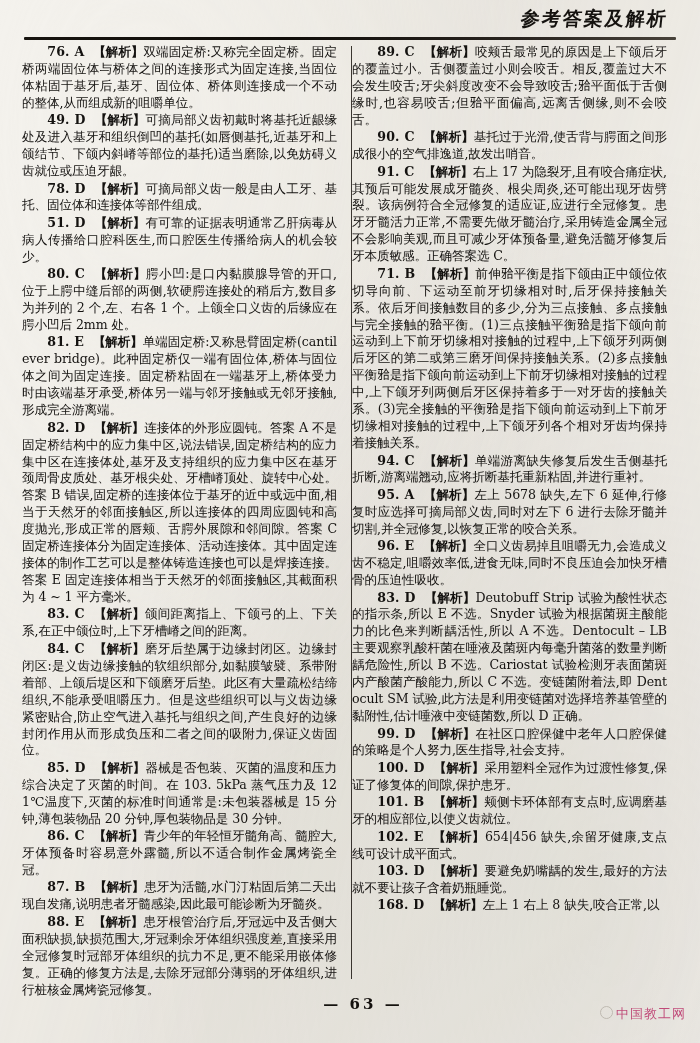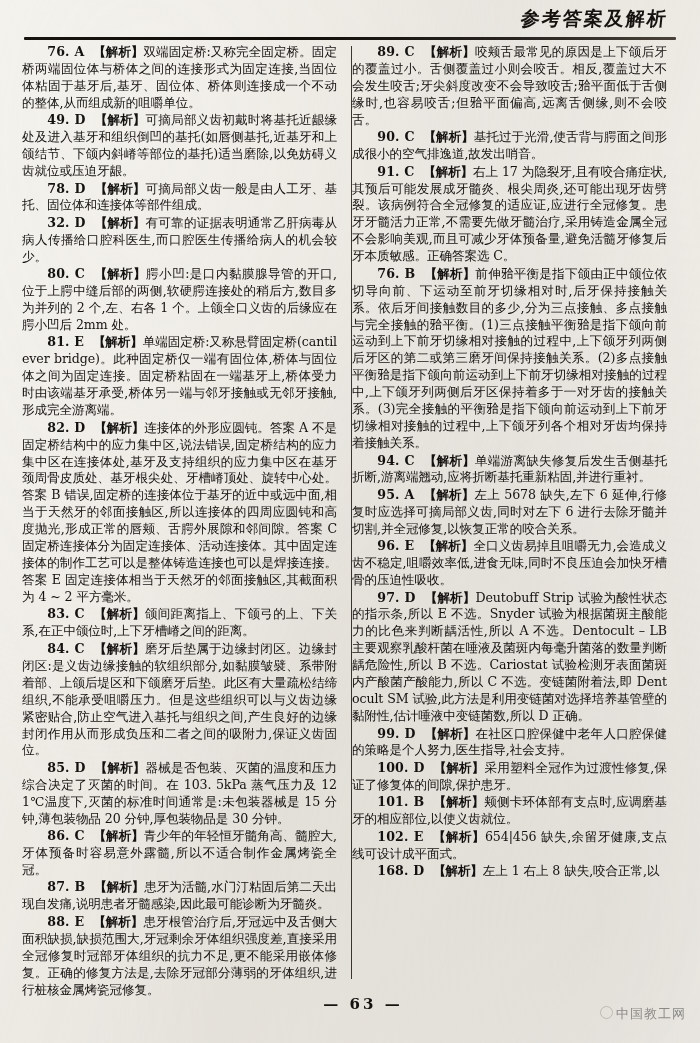--- a/index.html
+++ b/index.html
@@ -124,21 +124,21 @@
     color: #15120f;
     letter-spacing: 3px;
     padding-left: 26px;
   }
   .watermark {
     position: absolute;
     right: 14px;
     top: 16px;
     font-size: 13px;
     letter-spacing: 1px;
-    color: #737373;
+    color: #be185d;
     opacity: .75;
     filter: blur(0.35px);
     font-family: "DejaVu Sans", "Liberation Sans", sans-serif;
     text-align: right;
   }
   .wm-mark {
     display: inline-block;
     width: 11px;
     height: 11px;
     border: 1.2px solid #bdb8af;
@@ -155,45 +155,46 @@
   <div class="header">
     <div class="header-title">参考答案及解析</div>
     <div class="header-rule"></div>
   </div>
 
   <div class="columns">
     <div class="col col-left" id="col-left">
         <p class="entry"><span class="num">76. A</span><span class="gap"></span><span class="tag">【解析】</span><span>双端固定桥:又称完全固定桥。固定桥两端固位体与桥体之间的连接形式为固定连接,当固位体粘固于基牙后,基牙、固位体、桥体则连接成一个不动的整体,从而组成新的咀嚼单位。</span></p>
         <p class="entry"><span class="num">49. D</span><span class="gap"></span><span class="tag">【解析】</span><span>可摘局部义齿初戴时将基托近龈缘处及进入基牙和组织倒凹的基托(如唇侧基托,近基牙和上颌结节、下颌内斜嵴等部位的基托)适当磨除,以免妨碍义齿就位或压迫牙龈。</span></p>
         <p class="entry"><span class="num">78. D</span><span class="gap"></span><span class="tag">【解析】</span><span>可摘局部义齿一般是由人工牙、基托、固位体和连接体等部件组成。</span></p>
-        <p class="entry"><span class="num">32. D</span><span class="gap"></span><span class="tag">【解析】</span><span>有可靠的证据表明通常乙肝病毒从病人传播给口腔科医生,而口腔医生传播给病人的机会较少。</span></p>
+        <p class="entry"><span class="num">51. D</span><span class="gap"></span><span class="tag">【解析】</span><span>有可靠的证据表明通常乙肝病毒从病人传播给口腔科医生,而口腔医生传播给病人的机会较少。</span></p>
         <p class="entry"><span class="num">80. C</span><span class="gap"></span><span class="tag">【解析】</span><span>腭小凹:是口内黏膜腺导管的开口,位于上腭中缝后部的两侧,软硬腭连接处的稍后方,数目多为并列的 2 个,左、右各 1 个。上颌全口义齿的后缘应在腭小凹后 2mm 处。</span></p>
         <p class="entry"><span class="num">81. E</span><span class="gap"></span><span class="tag">【解析】</span><span>单端固定桥:又称悬臂固定桥(cantilever bridge)。此种固定桥仅一端有固位体,桥体与固位体之间为固定连接。固定桥粘固在一端基牙上,桥体受力时由该端基牙承受,桥体另一端与邻牙接触或无邻牙接触,形成完全游离端。</span></p>
-        <p class="entry"><span class="num">82. D</span><span class="gap"></span><span class="tag">【解析】</span><span>连接体的外形应圆钝。答案 A 不是固定桥结构中的应力集中区,说法错误,固定桥结构的应力集中区在连接体处,基牙及支持组织的应力集中区在基牙颈周骨皮质处、基牙根尖处、牙槽嵴顶处、旋转中心处。答案 B 错误,固定桥的连接体位于基牙的近中或远中面,相当于天然牙的邻面接触区,所以连接体的四周应圆钝和高度抛光,形成正常的唇颊、舌腭外展隙和邻间隙。答案 C 固定桥连接体分为固定连接体、活动连接体。其中固定连接体的制作工艺可以是整体铸造连接也可以是焊接连接。答案 E 固定连接体相当于天然牙的邻面接触区,其截面积为 4 ~ 2 平方毫米。</span></p>
+        <p class="entry"><span class="num">82. D</span><span class="gap"></span><span class="tag">【解析】</span><span>连接体的外形应圆钝。答案 A 不是固定桥结构中的应力集中区,说法错误,固定桥结构的应力集中区在连接体处,基牙及支持组织的应力集中区在基牙颈周骨皮质处、基牙根尖处、牙槽嵴顶处、旋转中心处。答案 B 错误,固定桥的连接体位于基牙的近中或远中面,相当于天然牙的邻面接触区,所以连接体的四周应圆钝和高度抛光,形成正常的唇颊、舌腭外展隙和邻间隙。答案 C 固定桥连接体分为固定连接体、活动连接体。其中固定连接体的制作工艺可以是整体铸造连接也可以是焊接连接。答案 E 固定连接体相当于天然牙的邻面接触区,其截面积为 4 ~ 1 平方毫米。</span></p>
         <p class="entry"><span class="num">83. C</span><span class="gap"></span><span class="tag">【解析】</span><span>颌间距离指上、下颌弓的上、下关系,在正中颌位时,上下牙槽嵴之间的距离。</span></p>
         <p class="entry"><span class="num">84. C</span><span class="gap"></span><span class="tag">【解析】</span><span>磨牙后垫属于边缘封闭区。边缘封闭区:是义齿边缘接触的软组织部分,如黏膜皱襞、系带附着部、上颌后堤区和下颌磨牙后垫。此区有大量疏松结缔组织,不能承受咀嚼压力。但是这些组织可以与义齿边缘紧密贴合,防止空气进入基托与组织之间,产生良好的边缘封闭作用从而形成负压和二者之间的吸附力,保证义齿固位。</span></p>
         <p class="entry"><span class="num">85. D</span><span class="gap"></span><span class="tag">【解析】</span><span>器械是否包装、灭菌的温度和压力综合决定了灭菌的时间。在 103. 5kPa 蒸气压力及 121℃温度下,灭菌的标准时间通常是:未包装器械是 15 分钟,薄包装物品 20 分钟,厚包装物品是 30 分钟。</span></p>
         <p class="entry"><span class="num">86. C</span><span class="gap"></span><span class="tag">【解析】</span><span>青少年的年轻恒牙髓角高、髓腔大,牙体预备时容易意外露髓,所以不适合制作金属烤瓷全冠。</span></p>
         <p class="entry"><span class="num">87. B</span><span class="gap"></span><span class="tag">【解析】</span><span>患牙为活髓,水门汀粘固后第二天出现自发痛,说明患者牙髓感染,因此最可能诊断为牙髓炎。</span></p>
         <p class="entry"><span class="num">88. E</span><span class="gap"></span><span class="tag">【解析】</span><span>患牙根管治疗后,牙冠远中及舌侧大面积缺损,缺损范围大,牙冠剩余牙体组织强度差,直接采用全冠修复时冠部牙体组织的抗力不足,更不能采用嵌体修复。正确的修复方法是,去除牙冠部分薄弱的牙体组织,进行桩核金属烤瓷冠修复。</span></p>
       </div>
     <div class="col-divider"></div>
     <div class="col col-right" id="col-right">
         <p class="entry"><span class="num">89. C</span><span class="gap"></span><span class="tag">【解析】</span><span>咬颊舌最常见的原因是上下颌后牙的覆盖过小。舌侧覆盖过小则会咬舌。相反,覆盖过大不会发生咬舌;牙尖斜度改变不会导致咬舌;𬌗平面低于舌侧缘时,也容易咬舌;但𬌗平面偏高,远离舌侧缘,则不会咬舌。</span></p>
         <p class="entry"><span class="num">90. C</span><span class="gap"></span><span class="tag">【解析】</span><span>基托过于光滑,使舌背与腭面之间形成很小的空气排逸道,故发出哨音。</span></p>
         <p class="entry"><span class="num">91. C</span><span class="gap"></span><span class="tag">【解析】</span><span>右上 17 为隐裂牙,且有咬合痛症状,其预后可能发展成牙髓炎、根尖周炎,还可能出现牙齿劈裂。该病例符合全冠修复的适应证,应进行全冠修复。患牙牙髓活力正常,不需要先做牙髓治疗,采用铸造金属全冠不会影响美观,而且可减少牙体预备量,避免活髓牙修复后牙本质敏感。正确答案选 C。</span></p>
-        <p class="entry"><span class="num">76. B</span><span class="gap"></span><span class="tag">【解析】</span><span>前伸𬌗平衡是指下颌由正中颌位依切导向前、下运动至前牙切缘相对时,后牙保持接触关系。依后牙间接触数目的多少,分为三点接触、多点接触与完全接触的𬌗平衡。(1)三点接触平衡𬌗是指下颌向前运动到上下前牙切缘相对接触的过程中,上下颌牙列两侧后牙区的第二或第三磨牙间保持接触关系。(2)多点接触平衡𬌗是指下颌向前运动到上下前牙切缘相对接触的过程中,上下颌牙列两侧后牙区保持着多于一对牙齿的接触关系。(3)完全接触的平衡𬌗是指下颌向前运动到上下前牙切缘相对接触的过程中,上下颌牙列各个相对牙齿均保持着接触关系。</span></p>
+        <p class="entry"><span class="num">71. B</span><span class="gap"></span><span class="tag">【解析】</span><span>前伸𬌗平衡是指下颌由正中颌位依切导向前、下运动至前牙切缘相对时,后牙保持接触关系。依后牙间接触数目的多少,分为三点接触、多点接触与完全接触的𬌗平衡。(1)三点接触平衡𬌗是指下颌向前运动到上下前牙切缘相对接触的过程中,上下颌牙列两侧后牙区的第二或第三磨牙间保持接触关系。(2)多点接触平衡𬌗是指下颌向前运动到上下前牙切缘相对接触的过程中,上下颌牙列两侧后牙区保持着多于一对牙齿的接触关系。(3)完全接触的平衡𬌗是指下颌向前运动到上下前牙切缘相对接触的过程中,上下颌牙列各个相对牙齿均保持着接触关系。</span></p>
         <p class="entry"><span class="num">94. C</span><span class="gap"></span><span class="tag">【解析】</span><span>单端游离缺失修复后发生舌侧基托折断,游离端翘动,应将折断基托重新粘固,并进行重衬。</span></p>
         <p class="entry"><span class="num">95. A</span><span class="gap"></span><span class="tag">【解析】</span><span>左上 5678 缺失,左下 6 延伸,行修复时应选择可摘局部义齿,同时对左下 6 进行去除牙髓并切割,并全冠修复,以恢复正常的咬合关系。</span></p>
         <p class="entry"><span class="num">96. E</span><span class="gap"></span><span class="tag">【解析】</span><span>全口义齿易掉且咀嚼无力,会造成义齿不稳定,咀嚼效率低,进食无味,同时不良压迫会加快牙槽骨的压迫性吸收。</span></p>
-        <p class="entry"><span class="num">97. D</span><span class="gap"></span><span class="tag">【解析】</span><span>Deutobuff Strip 试验为酸性状态的指示条,所以 E 不选。Snyder 试验为根据菌斑主酸能力的比色来判断龋活性,所以 A 不选。Dentocult – LB 主要观察乳酸杆菌在唾液及菌斑内每毫升菌落的数量判断龋危险性,所以 B 不选。Cariostat 试验检测牙表面菌斑内产酸菌产酸能力,所以 C 不选。变链菌附着法,即 Dentocult SM 试验,此方法是利用变链菌对选择培养基管壁的黏附性,估计唾液中变链菌数,所以 D 正确。</span></p>
+        <p class="entry"><span class="num">83. D</span><span class="gap"></span><span class="tag">【解析】</span><span>Deutobuff Strip 试验为酸性状态的指示条,所以 E 不选。Snyder 试验为根据菌斑主酸能力的比色来判断龋活性,所以 A 不选。Dentocult – LB 主要观察乳酸杆菌在唾液及菌斑内每毫升菌落的数量判断龋危险性,所以 B 不选。Cariostat 试验检测牙表面菌斑内产酸菌产酸能力,所以 C 不选。变链菌附着法,即 Dentocult SM 试验,此方法是利用变链菌对选择培养基管壁的黏附性,估计唾液中变链菌数,所以 D 正确。</span></p>
         <p class="entry"><span class="num">99. D</span><span class="gap"></span><span class="tag">【解析】</span><span>在社区口腔保健中老年人口腔保健的策略是个人努力,医生指导,社会支持。</span></p>
         <p class="entry"><span class="num">100. D</span><span class="gap"></span><span class="tag">【解析】</span><span>采用塑料全冠作为过渡性修复,保证了修复体的间隙,保护患牙。</span></p>
         <p class="entry"><span class="num">101. B</span><span class="gap"></span><span class="tag">【解析】</span><span>颊侧卡环体部有支点时,应调磨基牙的相应部位,以使义齿就位。</span></p>
         <p class="entry"><span class="num">102. E</span><span class="gap"></span><span class="tag">【解析】</span><span>654|456 缺失,余留牙健康,支点线可设计成平面式。</span></p>
+        <p class="entry"><span class="num">103. D</span><span class="gap"></span><span class="tag">【解析】</span><span>要避免奶嘴龋的发生,最好的方法就不要让孩子含着奶瓶睡觉。</span></p>
         <p class="entry"><span class="num">168. D</span><span class="gap"></span><span class="tag">【解析】</span><span>左上 1 右上 8 缺失,咬合正常,以</span></p>
       </div>
   </div>
 
   <div class="footer">
     <div class="page-no">— 63 —</div>
     <div class="watermark">
       <span class="wm-mark"></span><span>中国教工网</span>
     </div>
   </div>

